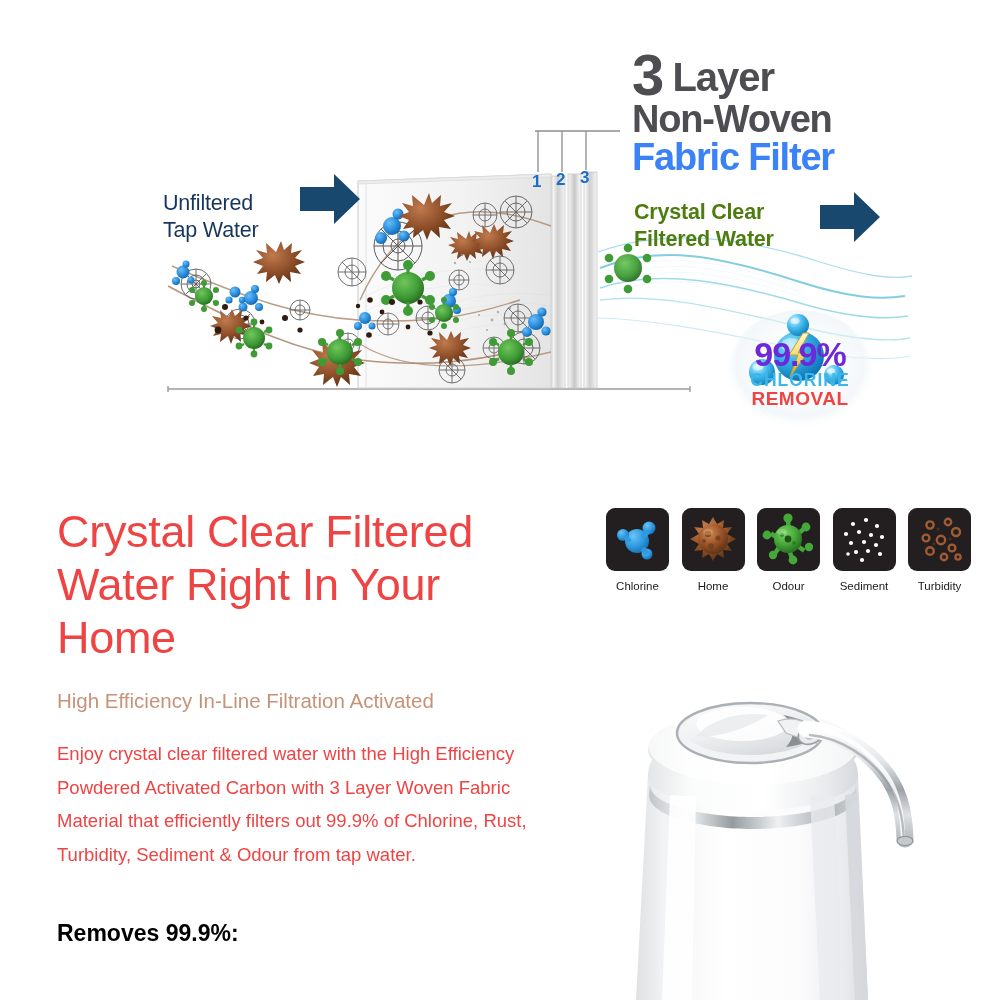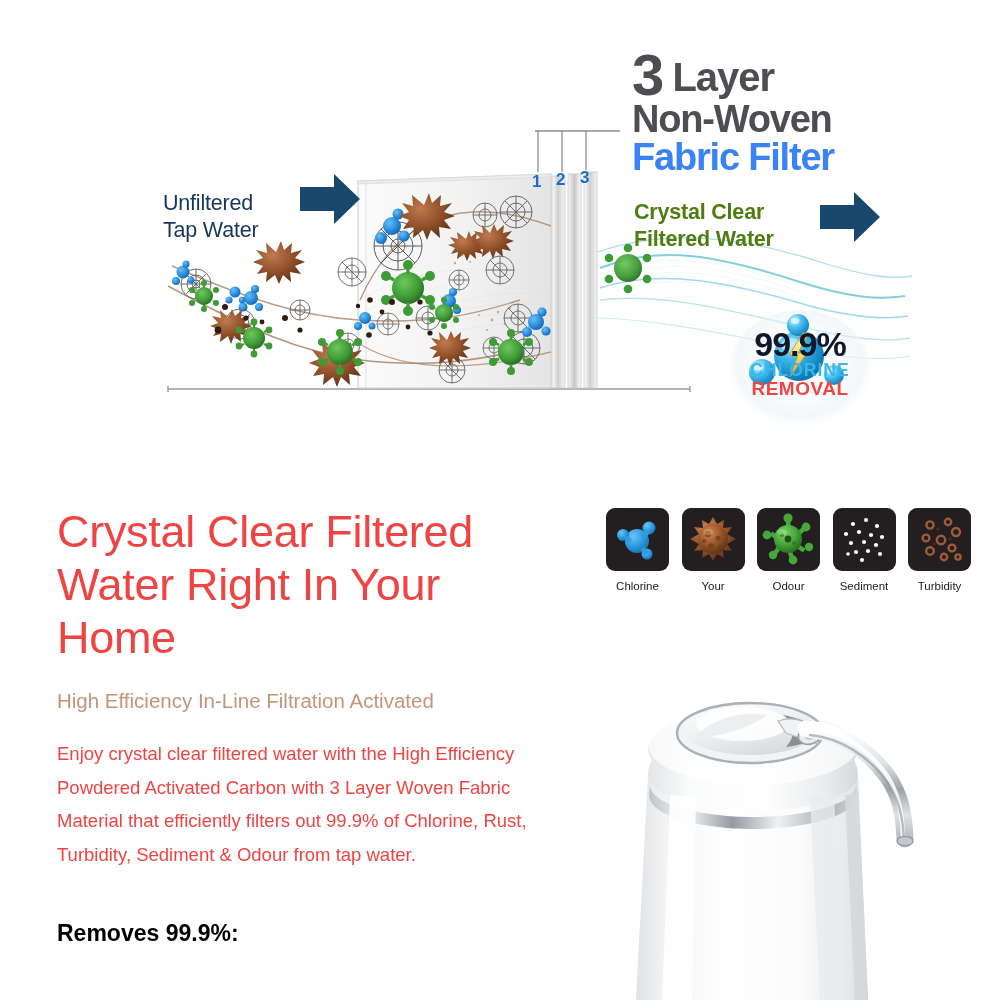--- a/index.html
+++ b/index.html
@@ -32,21 +32,21 @@
   .label-crystal {
     left: 634px; top: 199px;
     font-size: 21.5px; font-weight: bold; color: #4d7c0f;
     line-height: 1.25; letter-spacing: -0.2px;
   }
 
   .layer-num { position: absolute; font-size: 17px; font-weight: bold; color: #1a6fc4; font-family: "Liberation Sans", sans-serif; }
 
   
   .badge { position: absolute; left: 735px; top: 325px; width: 130px; text-align: center; }
-  .badge .pct { font-size: 34px; font-weight: bold; color: #0f172a; letter-spacing: -1px; line-height: 1; margin-top: 2px; }
+  .badge .pct { font-size: 34px; font-weight: bold; color: #6d28d9; letter-spacing: -1px; line-height: 1; margin-top: 12px; }
   .badge .l1 { font-size: 17.5px; font-weight: bold; color: #3ab6e8; letter-spacing: 1px; line-height: 1.05; }
   .badge .l2 { font-size: 19px; font-weight: bold; color: #ef4444; letter-spacing: 0.5px; line-height: 1.05; }
 
   
   .headline {
     position: absolute; left: 57px; top: 505px; width: 500px;
     font-size: 45px; font-weight: 300; color: #ef4444; line-height: 1.18;
     letter-spacing: -0.3px;
   }
   .subhead {
@@ -578,21 +578,21 @@
           <g fill="#6e3d1c" opacity="0.75">
             <circle cx="26" cy="26" r="3.2"></circle>
               <circle cx="36" cy="30" r="2.6"></circle>
             <circle cx="29" cy="38" r="2.8"></circle>
               <circle cx="38" cy="39" r="2"></circle>
             <circle cx="22" cy="33" r="2"></circle>
           </g>
           <ellipse cx="26" cy="24" rx="5" ry="3.2" fill="#e0a574" opacity="0.45"></ellipse>
         </svg>
       </div>
-      <div class="icon-label">Your</div>
+      <div class="icon-label">Home</div>
     </div>
 
     <div class="icon-cell">
       <div class="icon-tile">
         <svg width="63" height="63" viewBox="0 0 63 63">
           <defs>
             <radialGradient id="odG" cx="38%" cy="30%" r="72%">
               <stop offset="0%" stop-color="#7ad267"></stop>
               <stop offset="55%" stop-color="#45a838"></stop>
               <stop offset="100%" stop-color="#2a6b22"></stop>

